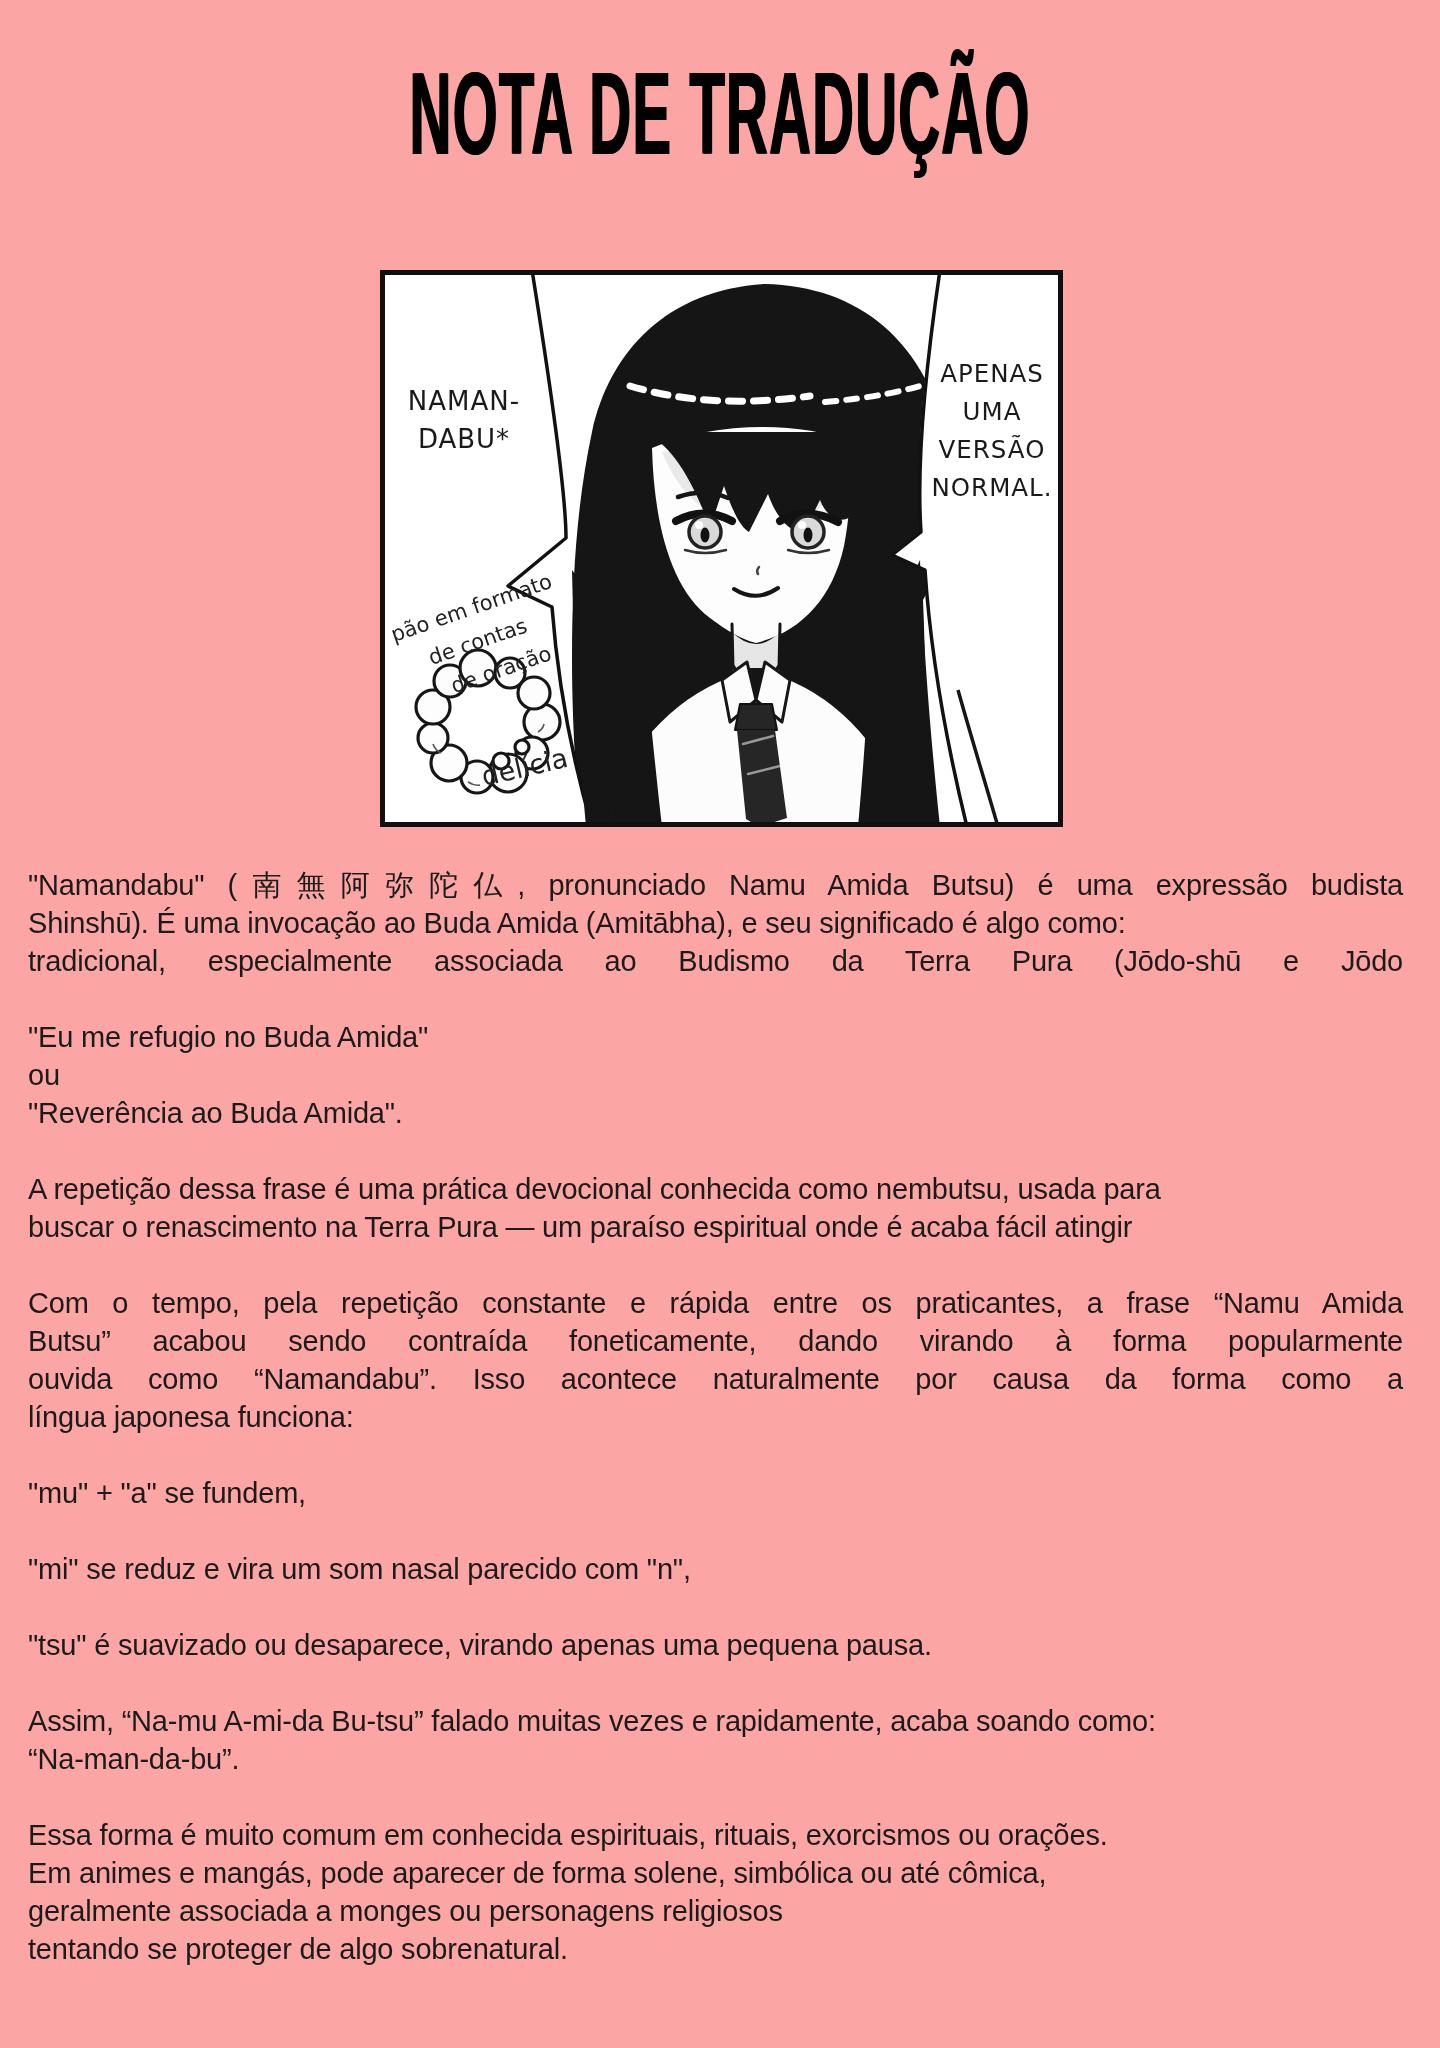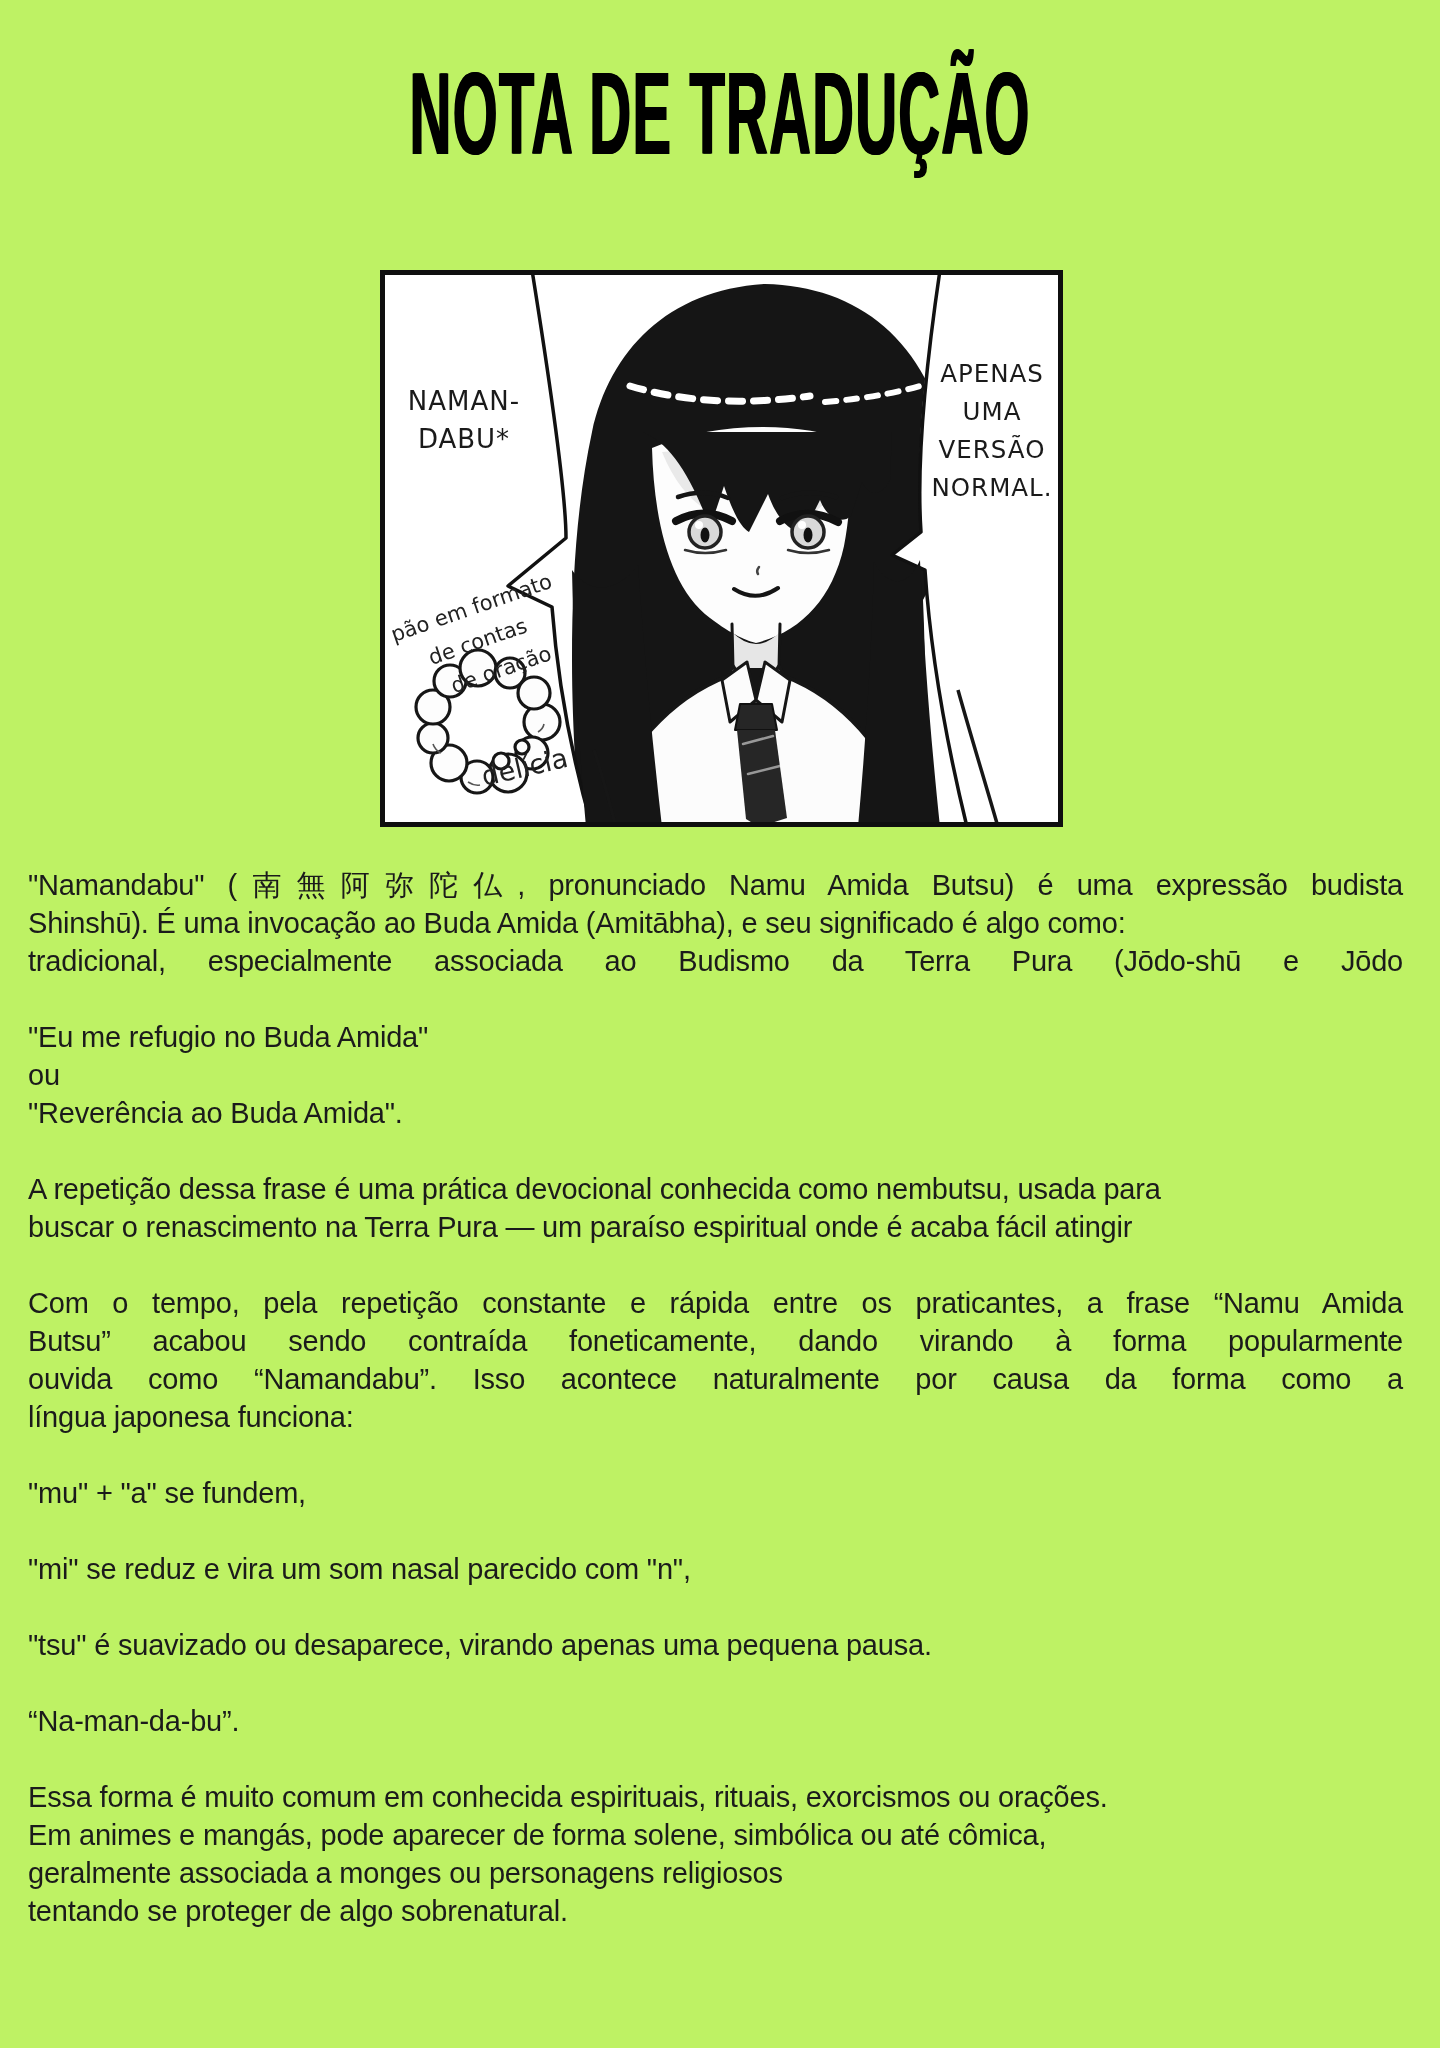--- a/index.html
+++ b/index.html
@@ -1,16 +1,16 @@
 <!DOCTYPE html>
 <html><head>
 <meta charset="utf-8">
 <style>
   html,body{margin:0;padding:0;background:#ffffff;}
-  .page{position:relative;width:1440px;height:2048px;background:#bef264;overflow:hidden;
+  .page{position:relative;width:1440px;height:2048px;background:#fca5a5;overflow:hidden;
         font-family:"Liberation Sans", "DejaVu Sans", sans-serif;}
 
   
   .title{position:absolute;top:52px;left:0;width:100%;text-align:center;margin:0;
          font-family:"Liberation Sans", sans-serif;font-weight:900;font-size:116px;line-height:1.08;
          color:#000;}
   .title .stretch{display:inline-block;transform:scaleX(0.5);transform-origin:50% 50%;
          letter-spacing:0.02em;white-space:nowrap;
          text-shadow:1.4px 0 0 #000, -1.4px 0 0 #000;}
 
@@ -172,20 +172,21 @@
 
     <section class="block">
       <div class="line">"mi" se reduz e vira um som nasal parecido com "n",</div>
     </section>
 
     <section class="block">
       <div class="line">"tsu" é suavizado ou desaparece, virando apenas uma pequena pausa.</div>
     </section>
 
     <section class="block">
+      <div class="line">Assim, “Na-mu A-mi-da Bu-tsu” falado muitas vezes e rapidamente, acaba soando como:</div>
       <div class="line">“Na-man-da-bu”.</div>
     </section>
 
     <section class="block">
       <div class="line">Essa forma é muito comum em conhecida espirituais, rituais, exorcismos ou orações.</div>
       <div class="line">Em animes e mangás, pode aparecer de forma solene, simbólica ou até cômica,</div>
       <div class="line">geralmente associada a monges ou personagens religiosos</div>
       <div class="line">tentando se proteger de algo sobrenatural.</div>
     </section>
 

